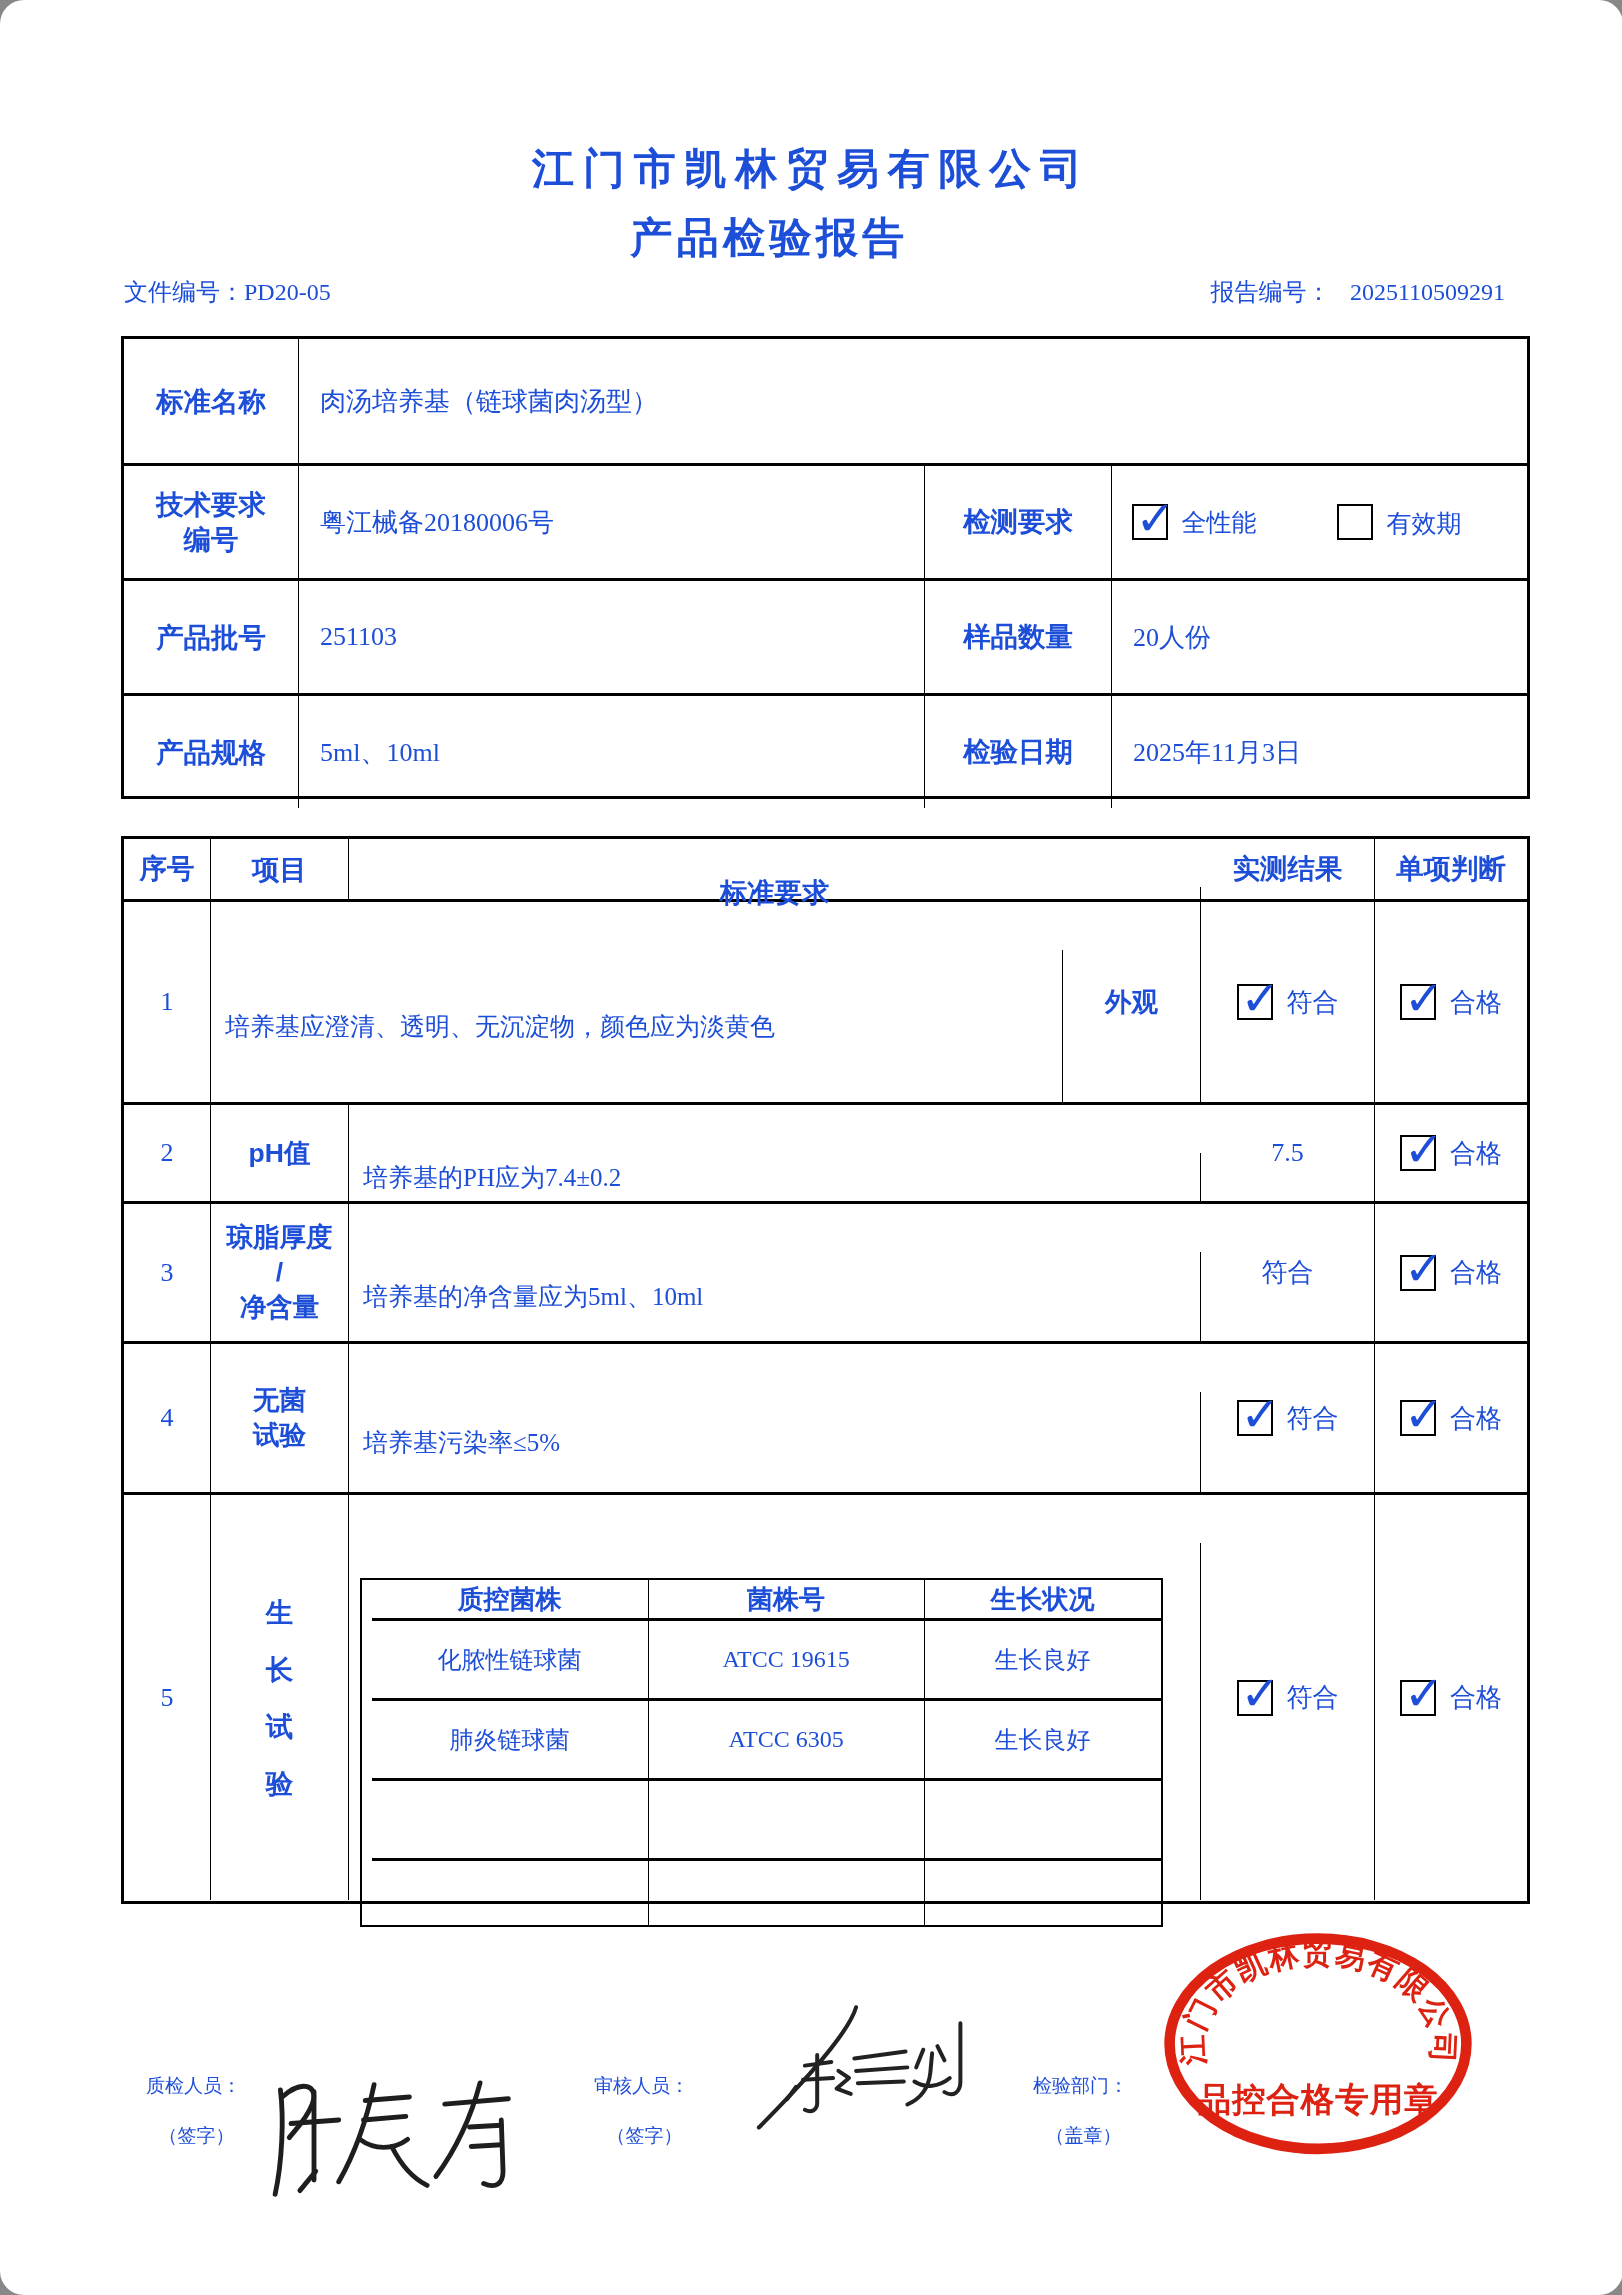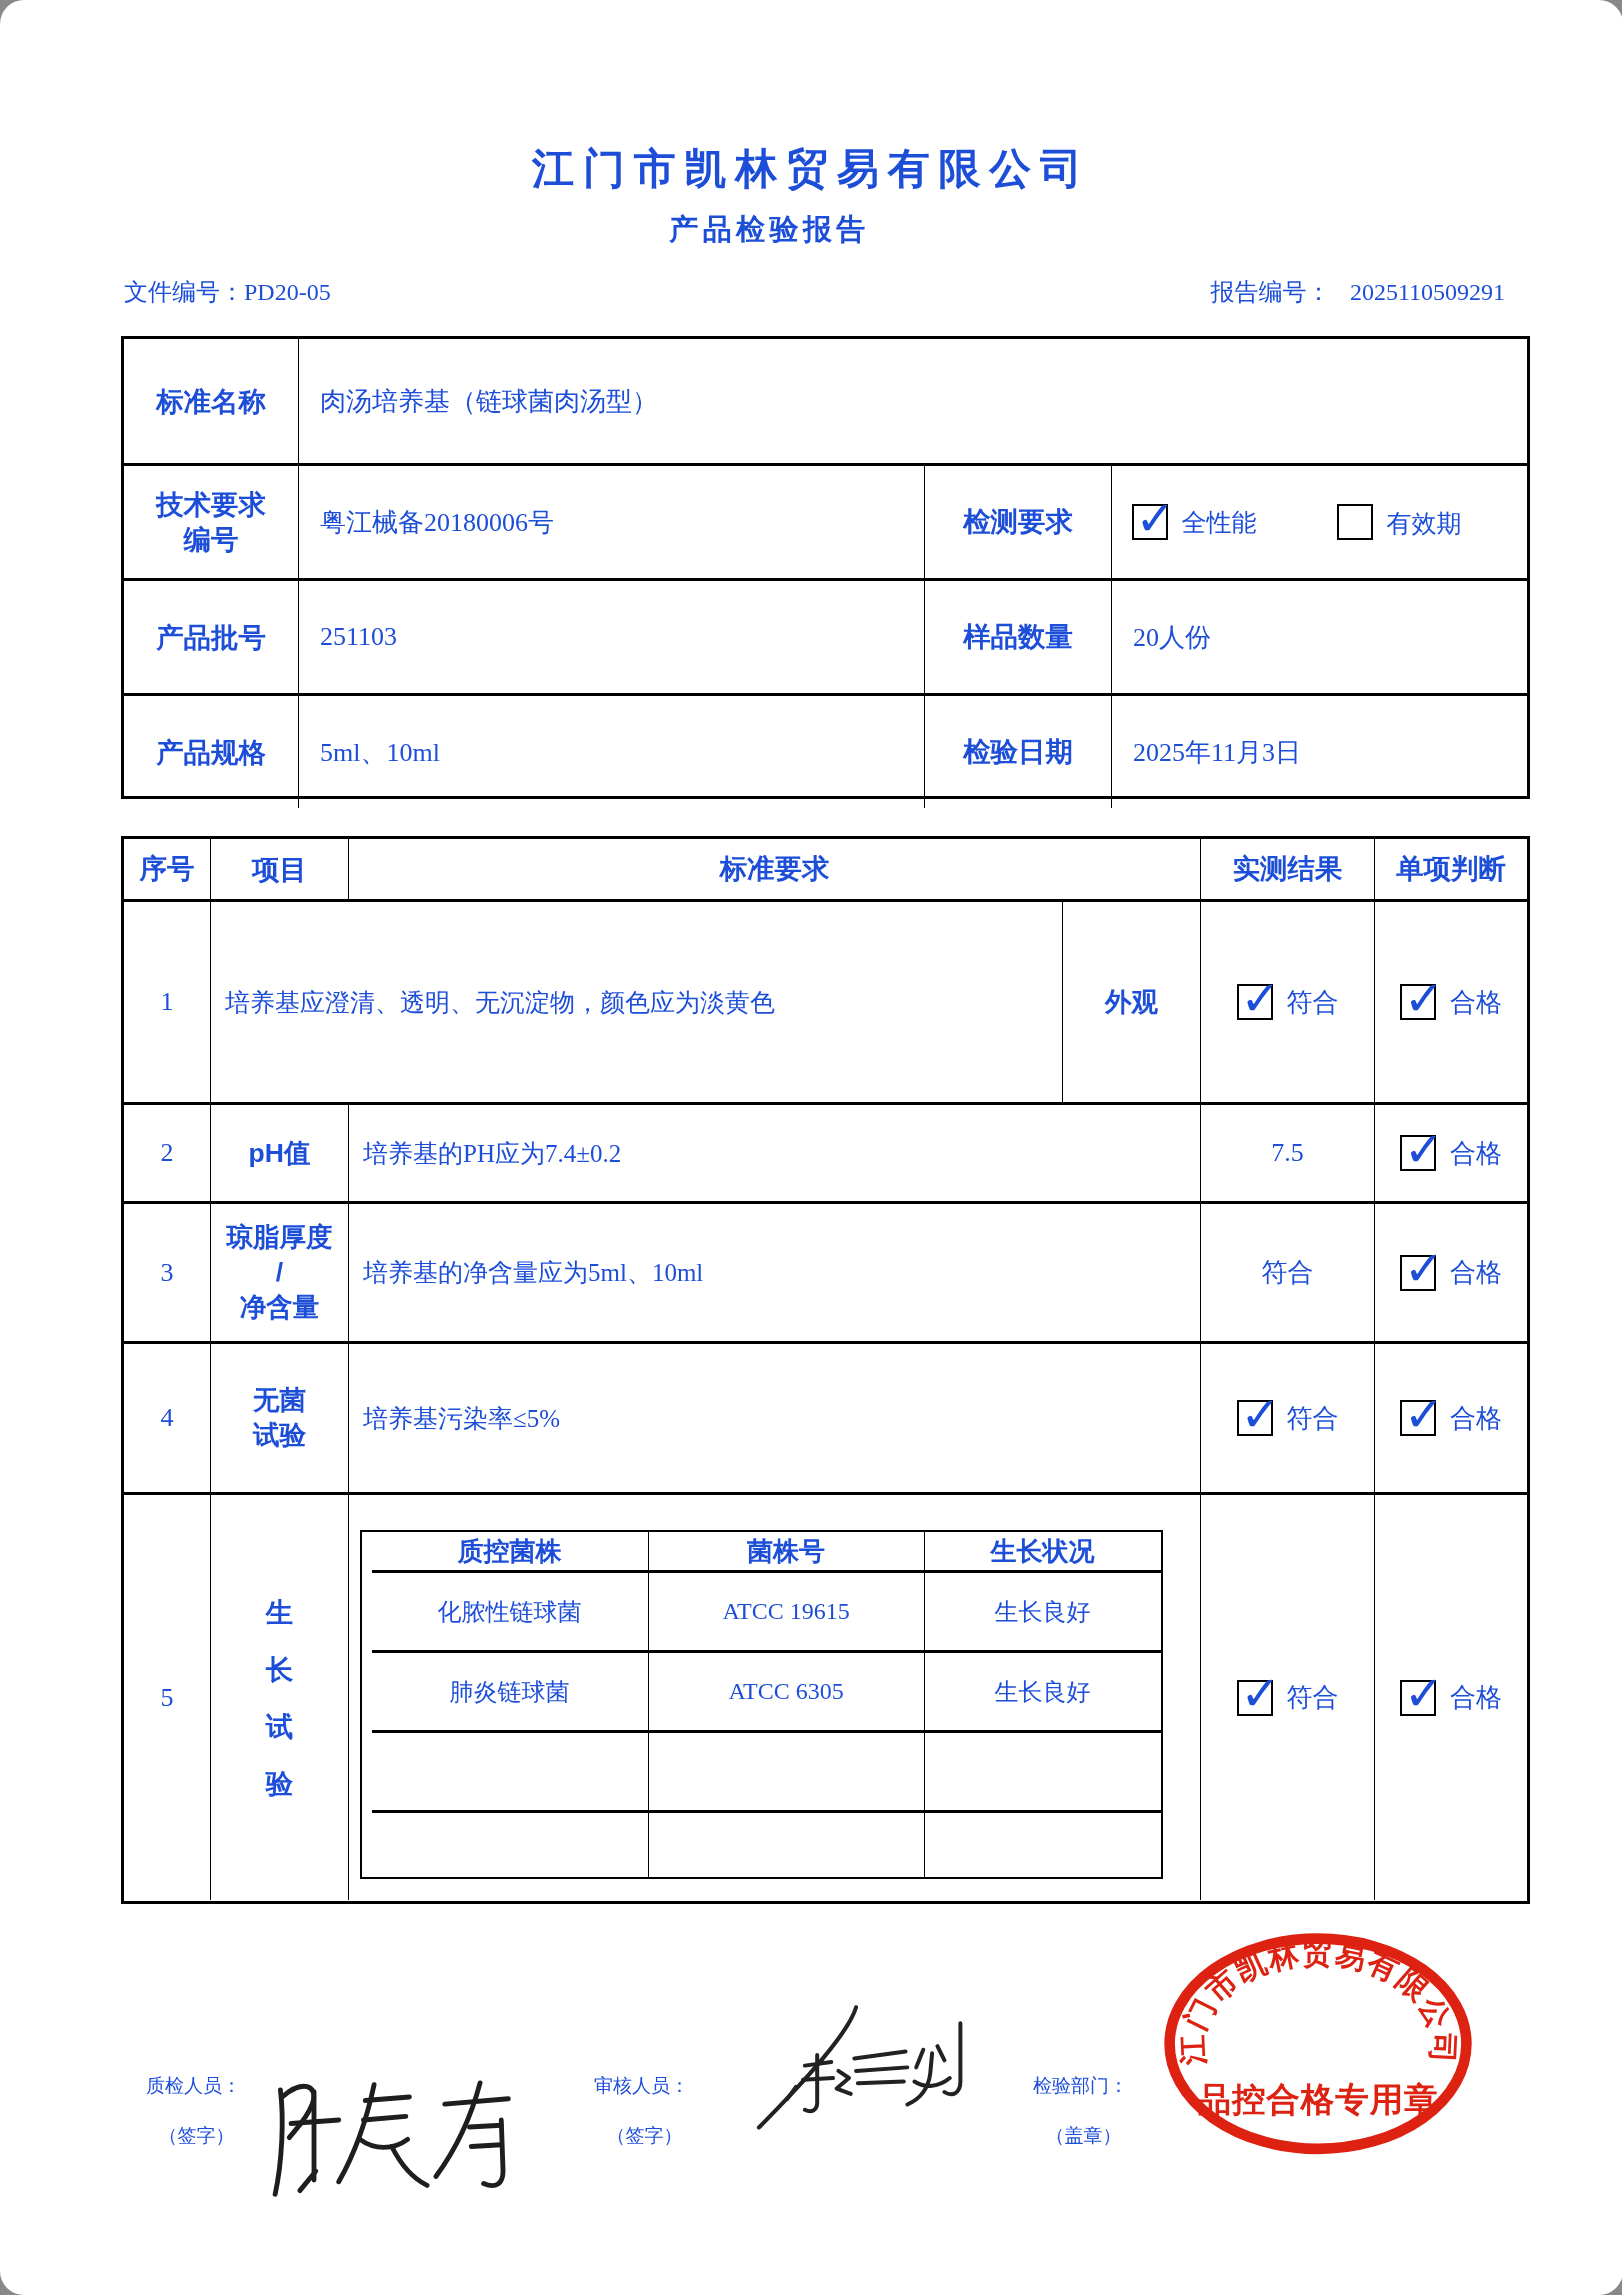--- a/index.html
+++ b/index.html
@@ -15,21 +15,21 @@
     border-radius: 24px;
   }
   
   .title1 {
     position: absolute; top: 141px; left: 0; width: 1623px;
     text-align: center; font-size: 42px; font-weight: bold; letter-spacing: 8.8px;
     font-family: "Liberation Sans", sans-serif;
   }
   .title2 {
     position: absolute; top: 210px; left: 0; width: 1539px;
-    text-align: center; font-size: 29px; font-weight: bold; letter-spacing: 4.4px;
+    text-align: center; font-size: 42px; font-weight: bold; letter-spacing: 4.4px;
   }
   .docrow {
     position: absolute; top: 276px; left: 124px; width: 1381px;
     display: flex; justify-content: space-between; align-items: center;
     font-family: "Liberation Serif", serif; font-size: 24px;
   }
   .docright span.num { margin-left: 19.5px; }
   
   .cb {
     width: 36px; height: 36px; border: 2.7px solid #000;
@@ -77,21 +77,21 @@
   .t2 .thead { height: 60px; border-top: none; }
   .t2 .row1 { height: 203px; }
   .t2 .row2 { height: 99px; }
   .t2 .row3 { height: 140px; }
   .t2 .row4 { height: 151px; }
   .t2 .row5 { height: 408px; }
   .c { border-right: 1.8px solid #000; display: flex; align-items: center; justify-content: center; }
   .c-no   { width: 87px;  font-family: "Liberation Serif", serif; font-size: 26px; }
   .c-item { width: 138px; font-weight: bold; font-size: 26.5px; flex-direction: column; line-height: 35px; text-align:center; }
   .c-req  { width: 852px; justify-content: flex-start; padding-left: 14px;
-            font-family: "Liberation Serif", serif; font-size: 25px; }
+            font-family: "Liberation Serif", serif; font-size: 25px; margin-top: 48px; }
   .c-res  { width: 174px; gap: 14px; font-family: "Liberation Serif", serif; font-size: 26px; }
   .c-jud  { flex: 1; border-right: none; gap: 14px; font-family: "Liberation Serif", serif; font-size: 26px; }
   .thead .c { font-family:"Liberation Sans", sans-serif; font-weight: bold; font-size: 27.4px; justify-content: center; padding-left: 0; }
   .vertchars { display: flex; flex-direction: column; line-height: 57px; font-size: 27.4px; font-weight: bold; }
   .reqhost { padding: 0; align-items: flex-start; }
   
   .gt {
     margin: 35px 0 0 10.6px; width: 803px; border: 2.7px solid #000;
     font-family: "Liberation Serif", serif;
     padding-left: 10px;

